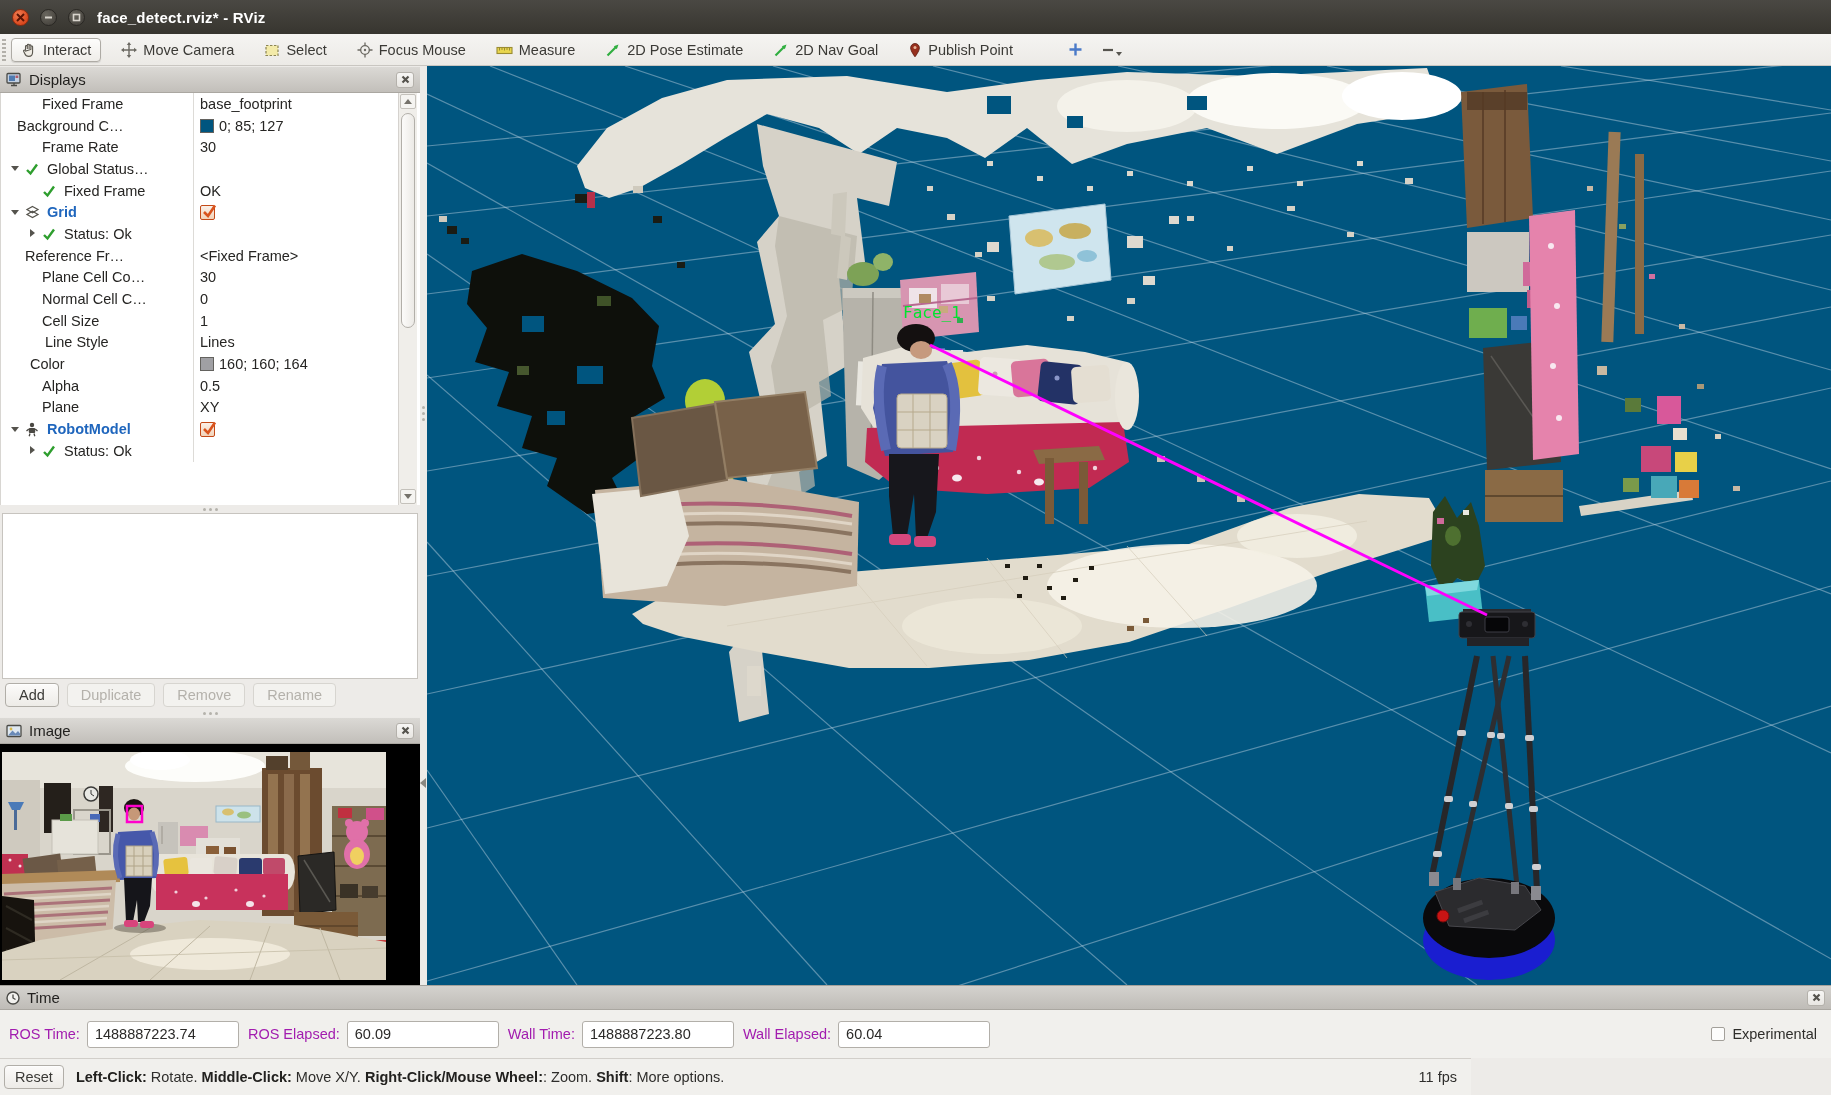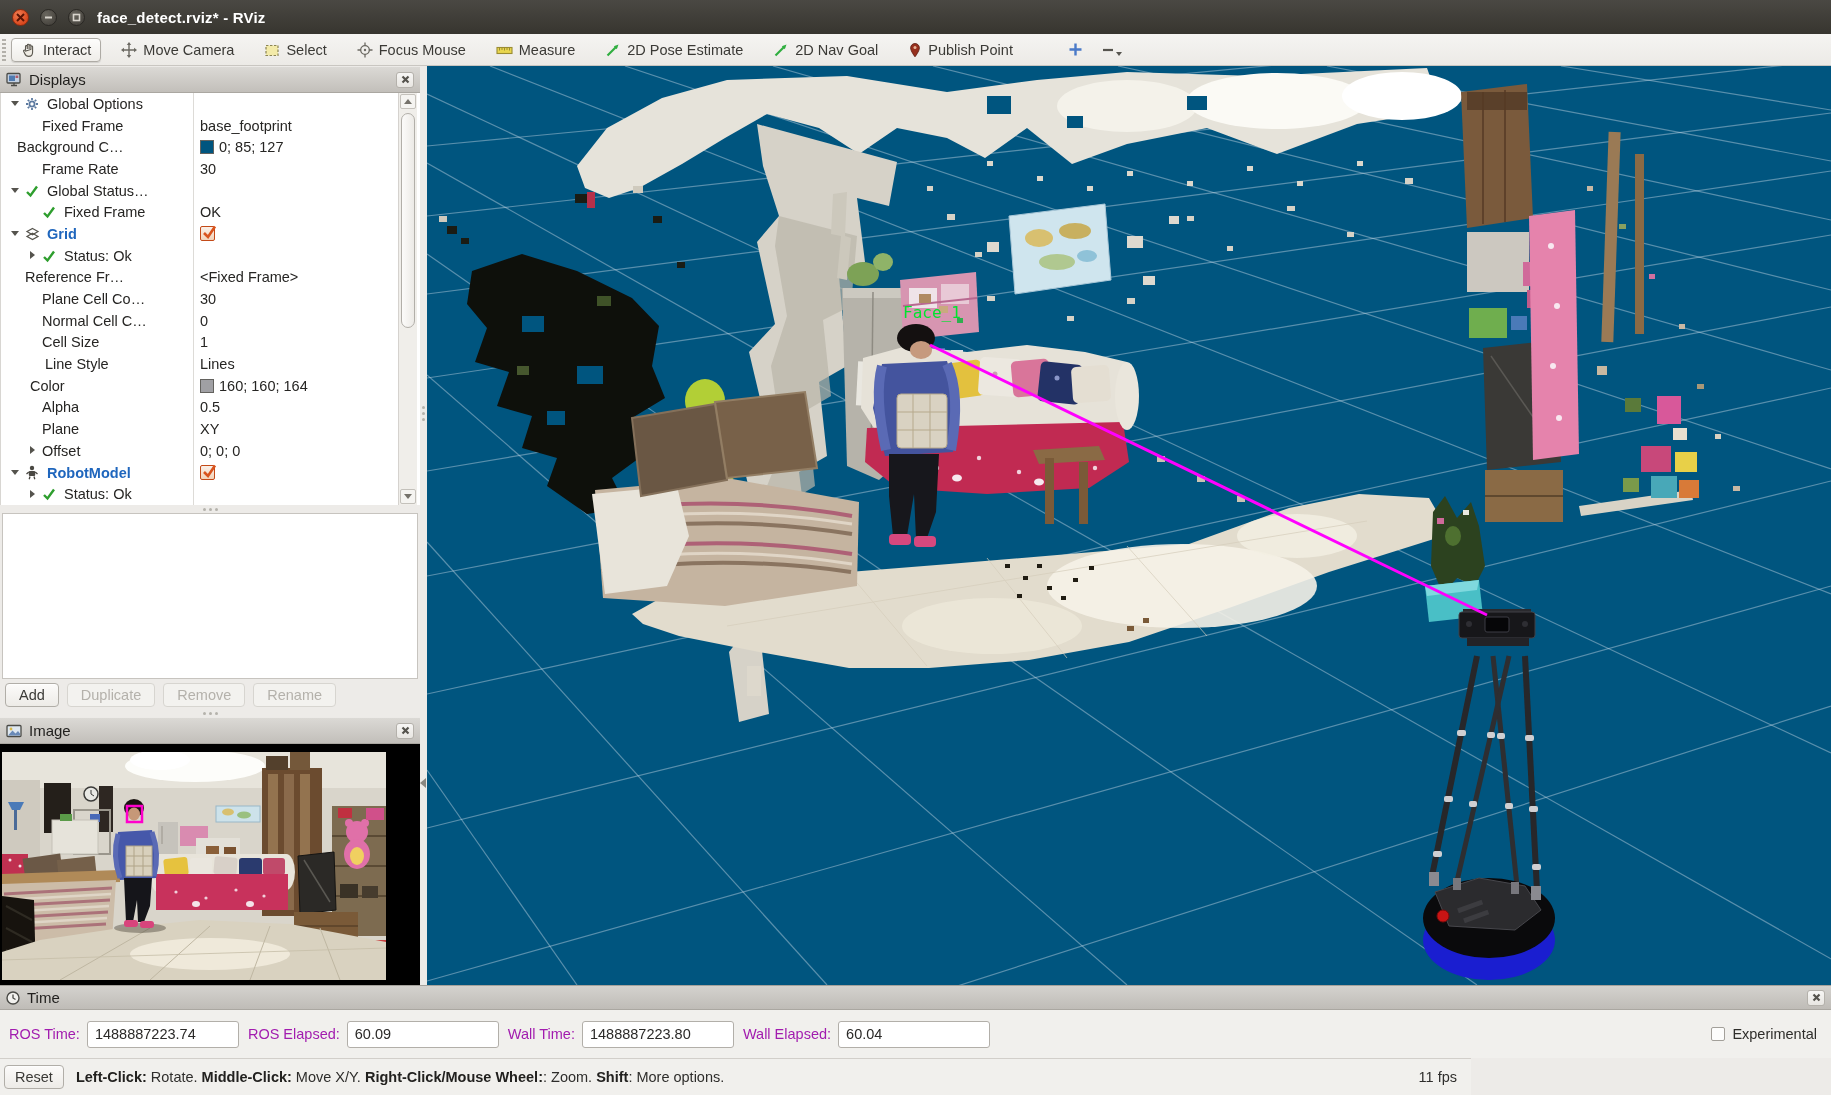--- a/index.html
+++ b/index.html
@@ -242,35 +242,20 @@
   <span>Displays</span>
   <div class="xbtn">
     <svg width="9" height="9" viewBox="0 0 9 9">
         <path d="M1.5 1.5 L7.5 7.5 M7.5 1.5 L1.5 7.5" stroke="#55534d" stroke-width="2.2"></path>
       </svg>
   </div>
 </div>
 
 <div class="tree" id="tree">
     <div class="trow">
-      <div class="lcell" style="padding-left: 8px;">
-        <span class="expander open"></span>
-        <span class="ticon16">
-          <svg width="14" height="14" viewBox="0 0 14 14">
-            <g stroke="#5c7aa0" stroke-width="1.8" fill="none">
-              <circle cx="7" cy="7" r="2.6"></circle>
-              <path d="M7 1 V3 M7 11 V13 M1 7 H3 M11 7 H13 M2.8 2.8 L4.2 4.2 M9.8 9.8 L11.2 11.2 M11.2 2.8 L9.8 4.2 M4.2 9.8 L2.8 11.2"></path>
-            </g>
-          </svg>
-        </span>
-        <span class="tlabel">Global Options</span>
-      </div>
-      <div class="rcell"></div>
-    </div>
-    <div class="trow">
       <div class="lcell" style="padding-left: 25px;">
         <span class="expander none"></span>
         <span class="tlabel">Fixed Frame</span>
       </div>
       <div class="rcell">
         <span class="tvalue">base_footprint</span>
       </div>
     </div>
     <div class="trow">
       <div class="lcell" style="">
@@ -414,29 +399,20 @@
         <span class="tvalue">0.5</span>
       </div>
     </div>
     <div class="trow">
       <div class="lcell" style="padding-left: 25px;">
         <span class="expander none"></span>
         <span class="tlabel">Plane</span>
       </div>
       <div class="rcell">
         <span class="tvalue">XY</span>
-      </div>
-    </div>
-    <div class="trow">
-      <div class="lcell" style="padding-left: 25px;">
-        <span class="expander closed"></span>
-        <span class="tlabel">Offset</span>
-      </div>
-      <div class="rcell">
-        <span class="tvalue">0; 0; 0</span>
       </div>
     </div>
     <div class="trow">
       <div class="lcell" style="padding-left: 8px;">
         <span class="expander open"></span>
         <span class="ticon16">
           <svg width="14" height="15" viewBox="0 0 14 15">
             <circle cx="7" cy="3" r="2.2" fill="#4a4843"></circle>
             <rect x="3.8" y="6" width="6.4" height="5" rx="1" fill="#4a4843"></rect>
             <path d="M5 11.5 L4.2 14.2 M9 11.5 L9.8 14.2 M3.8 7 L1.5 9 M10.2 7 L12.5 9" stroke="#4a4843" stroke-width="1.3"></path>

